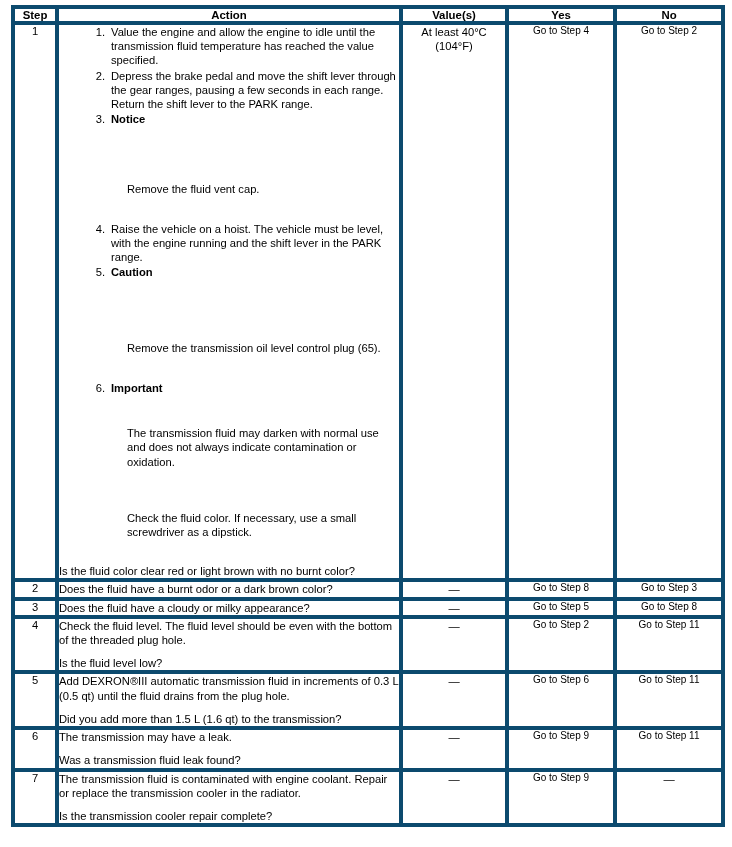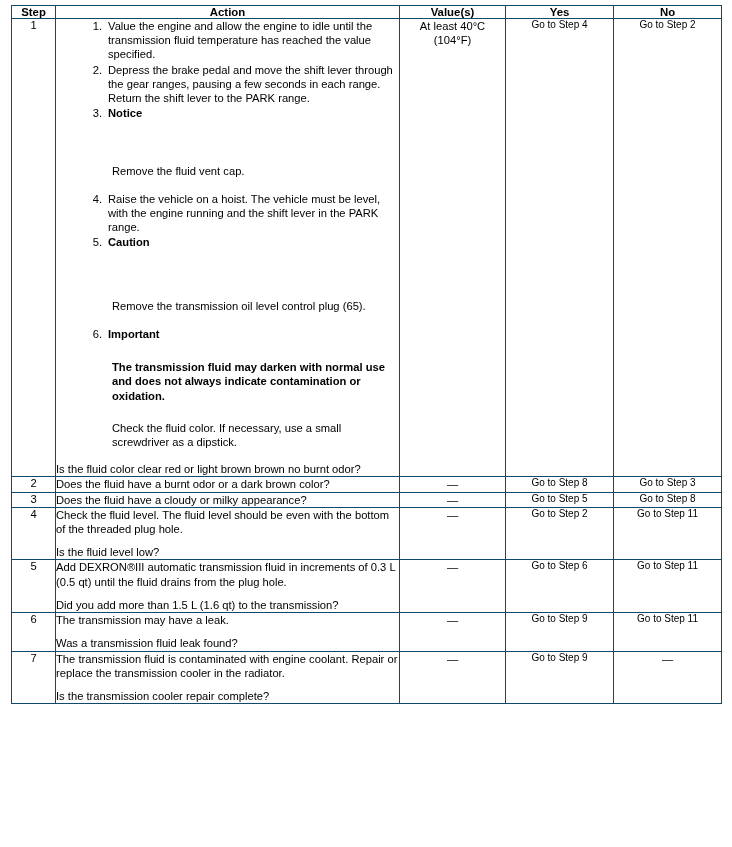--- a/index.html
+++ b/index.html
@@ -23,21 +23,21 @@
   }
   table.diag {
     position: absolute;
     left: 11px;
     top: 5px;
     width: 710px;
     border-collapse: collapse;
     table-layout: fixed;
   }
   table.diag td, table.diag th {
-    border: 1px solid #0c4a6e;
+    border: 4px solid #0c4a6e;
     vertical-align: top;
     padding: 0;
   }
   thead th {
     text-align: center;
     font-weight: bold;
     font-size: 11.4px;
     padding: 3px 0 4px 0;
     vertical-align: middle;
   }
@@ -86,23 +86,23 @@
     width: 24px;
     text-align: right;
   }
   .steps li .txt { display: block; }
   .b { font-weight: bold; }
   .gap-sm { height: 10px; }
   .gap-md { height: 38px; }
   .gap-lg { height: 44px; }
   .plain-para {
     padding-left: 52px;
-    margin: 4px;
-  }
-  .plain-para.bold { font-weight: bold; }
+    margin: 16px;
+  }
+  .plain-para.bold { font-weight: normal; }
   .q-line {
     padding-top: 9px;
   }
   .tight-para { margin: 0; }
   .spacer-3 { height: 14px; }
   .dash { font-size: 12px; }
 </style>
 </head>
 <body>
 
@@ -163,21 +163,21 @@
             <li>
               <span class="num">6.</span>
               <span class="txt b">Important</span>
             </li>
           </ol>
           <div class="spacer-3"></div>
           <p class="plain-para bold">The transmission fluid may darken with normal use and does not always indicate contamination or oxidation.</p>
           <div class="gap-sm"></div>
           <p class="plain-para">Check the fluid color. If necessary, use a small screwdriver as a dipstick.</p>
           <div class="q-line"></div>
-          <p class="tight-para">Is the fluid color clear red or light brown brown no burnt odor?</p>
+          <p class="tight-para">Is the fluid color clear red or light brown with no burnt color?</p>
         </td>
         <td class="value-cell">
           <div>At least 40°C</div>
           <div>(104°F)</div>
         </td>
         <td class="yn-cell">Go to Step 4</td>
         <td class="yn-cell">Go to Step 2</td>
       </tr>
 
       <tr>

